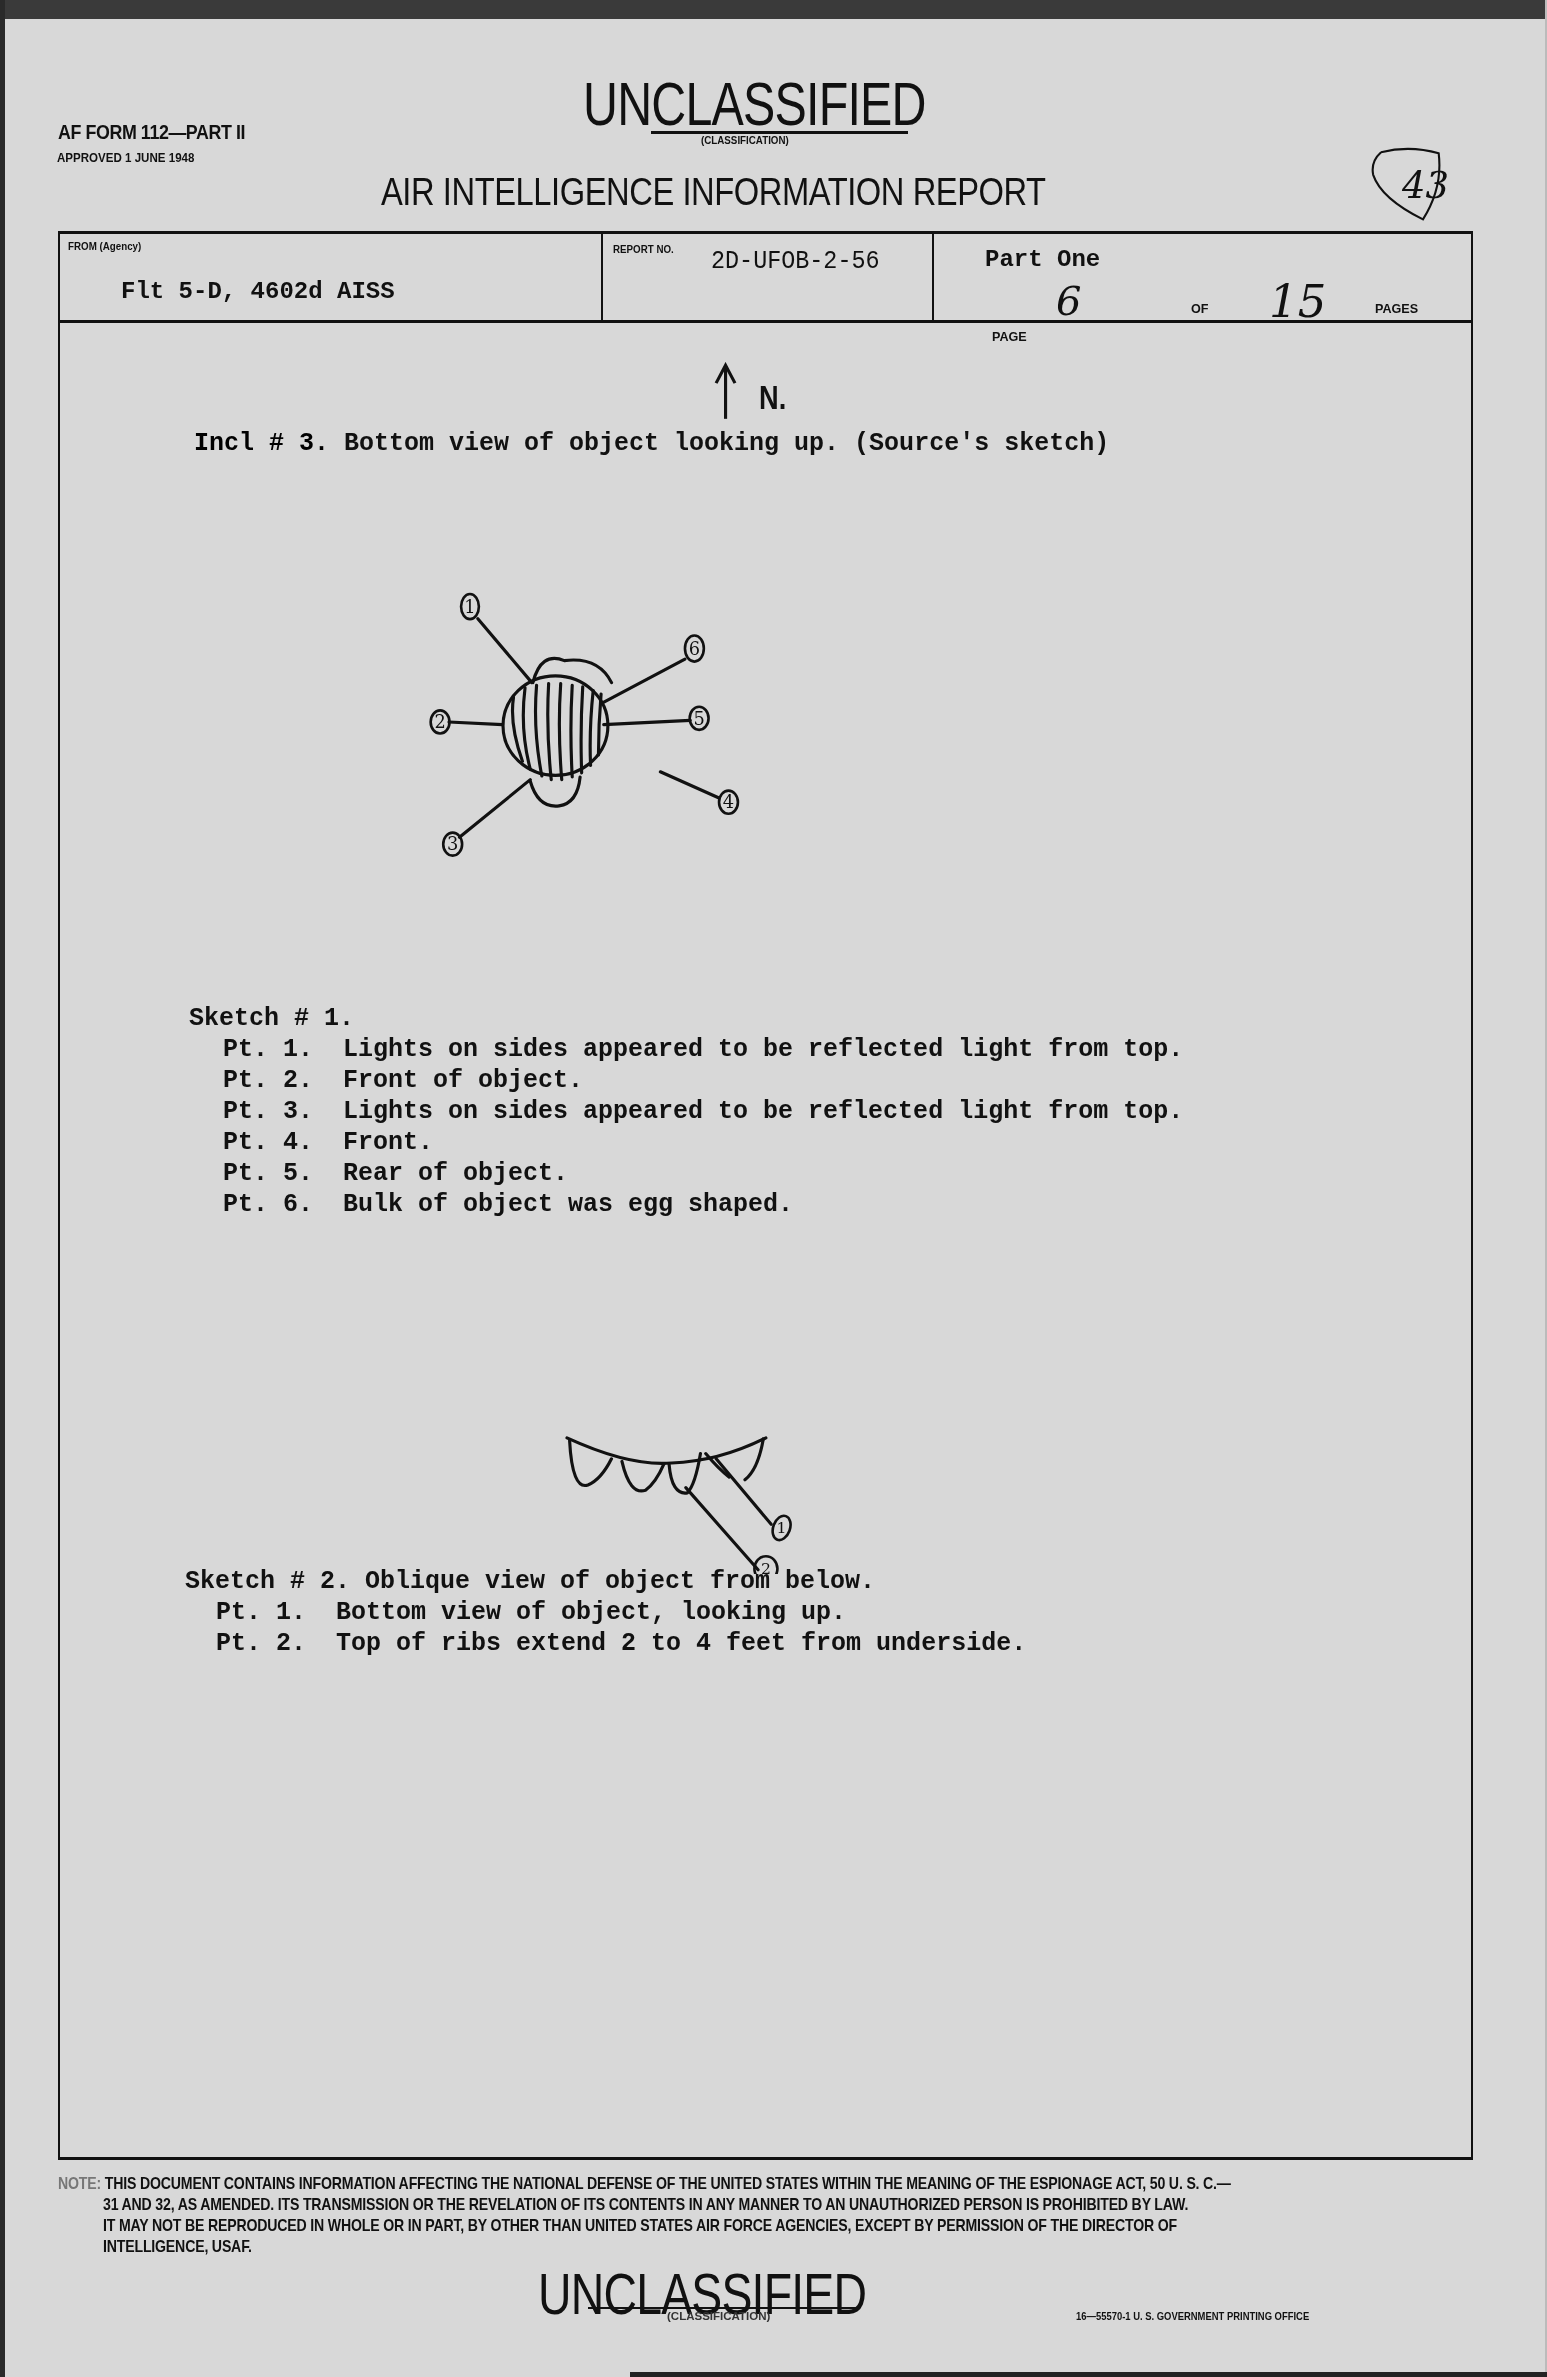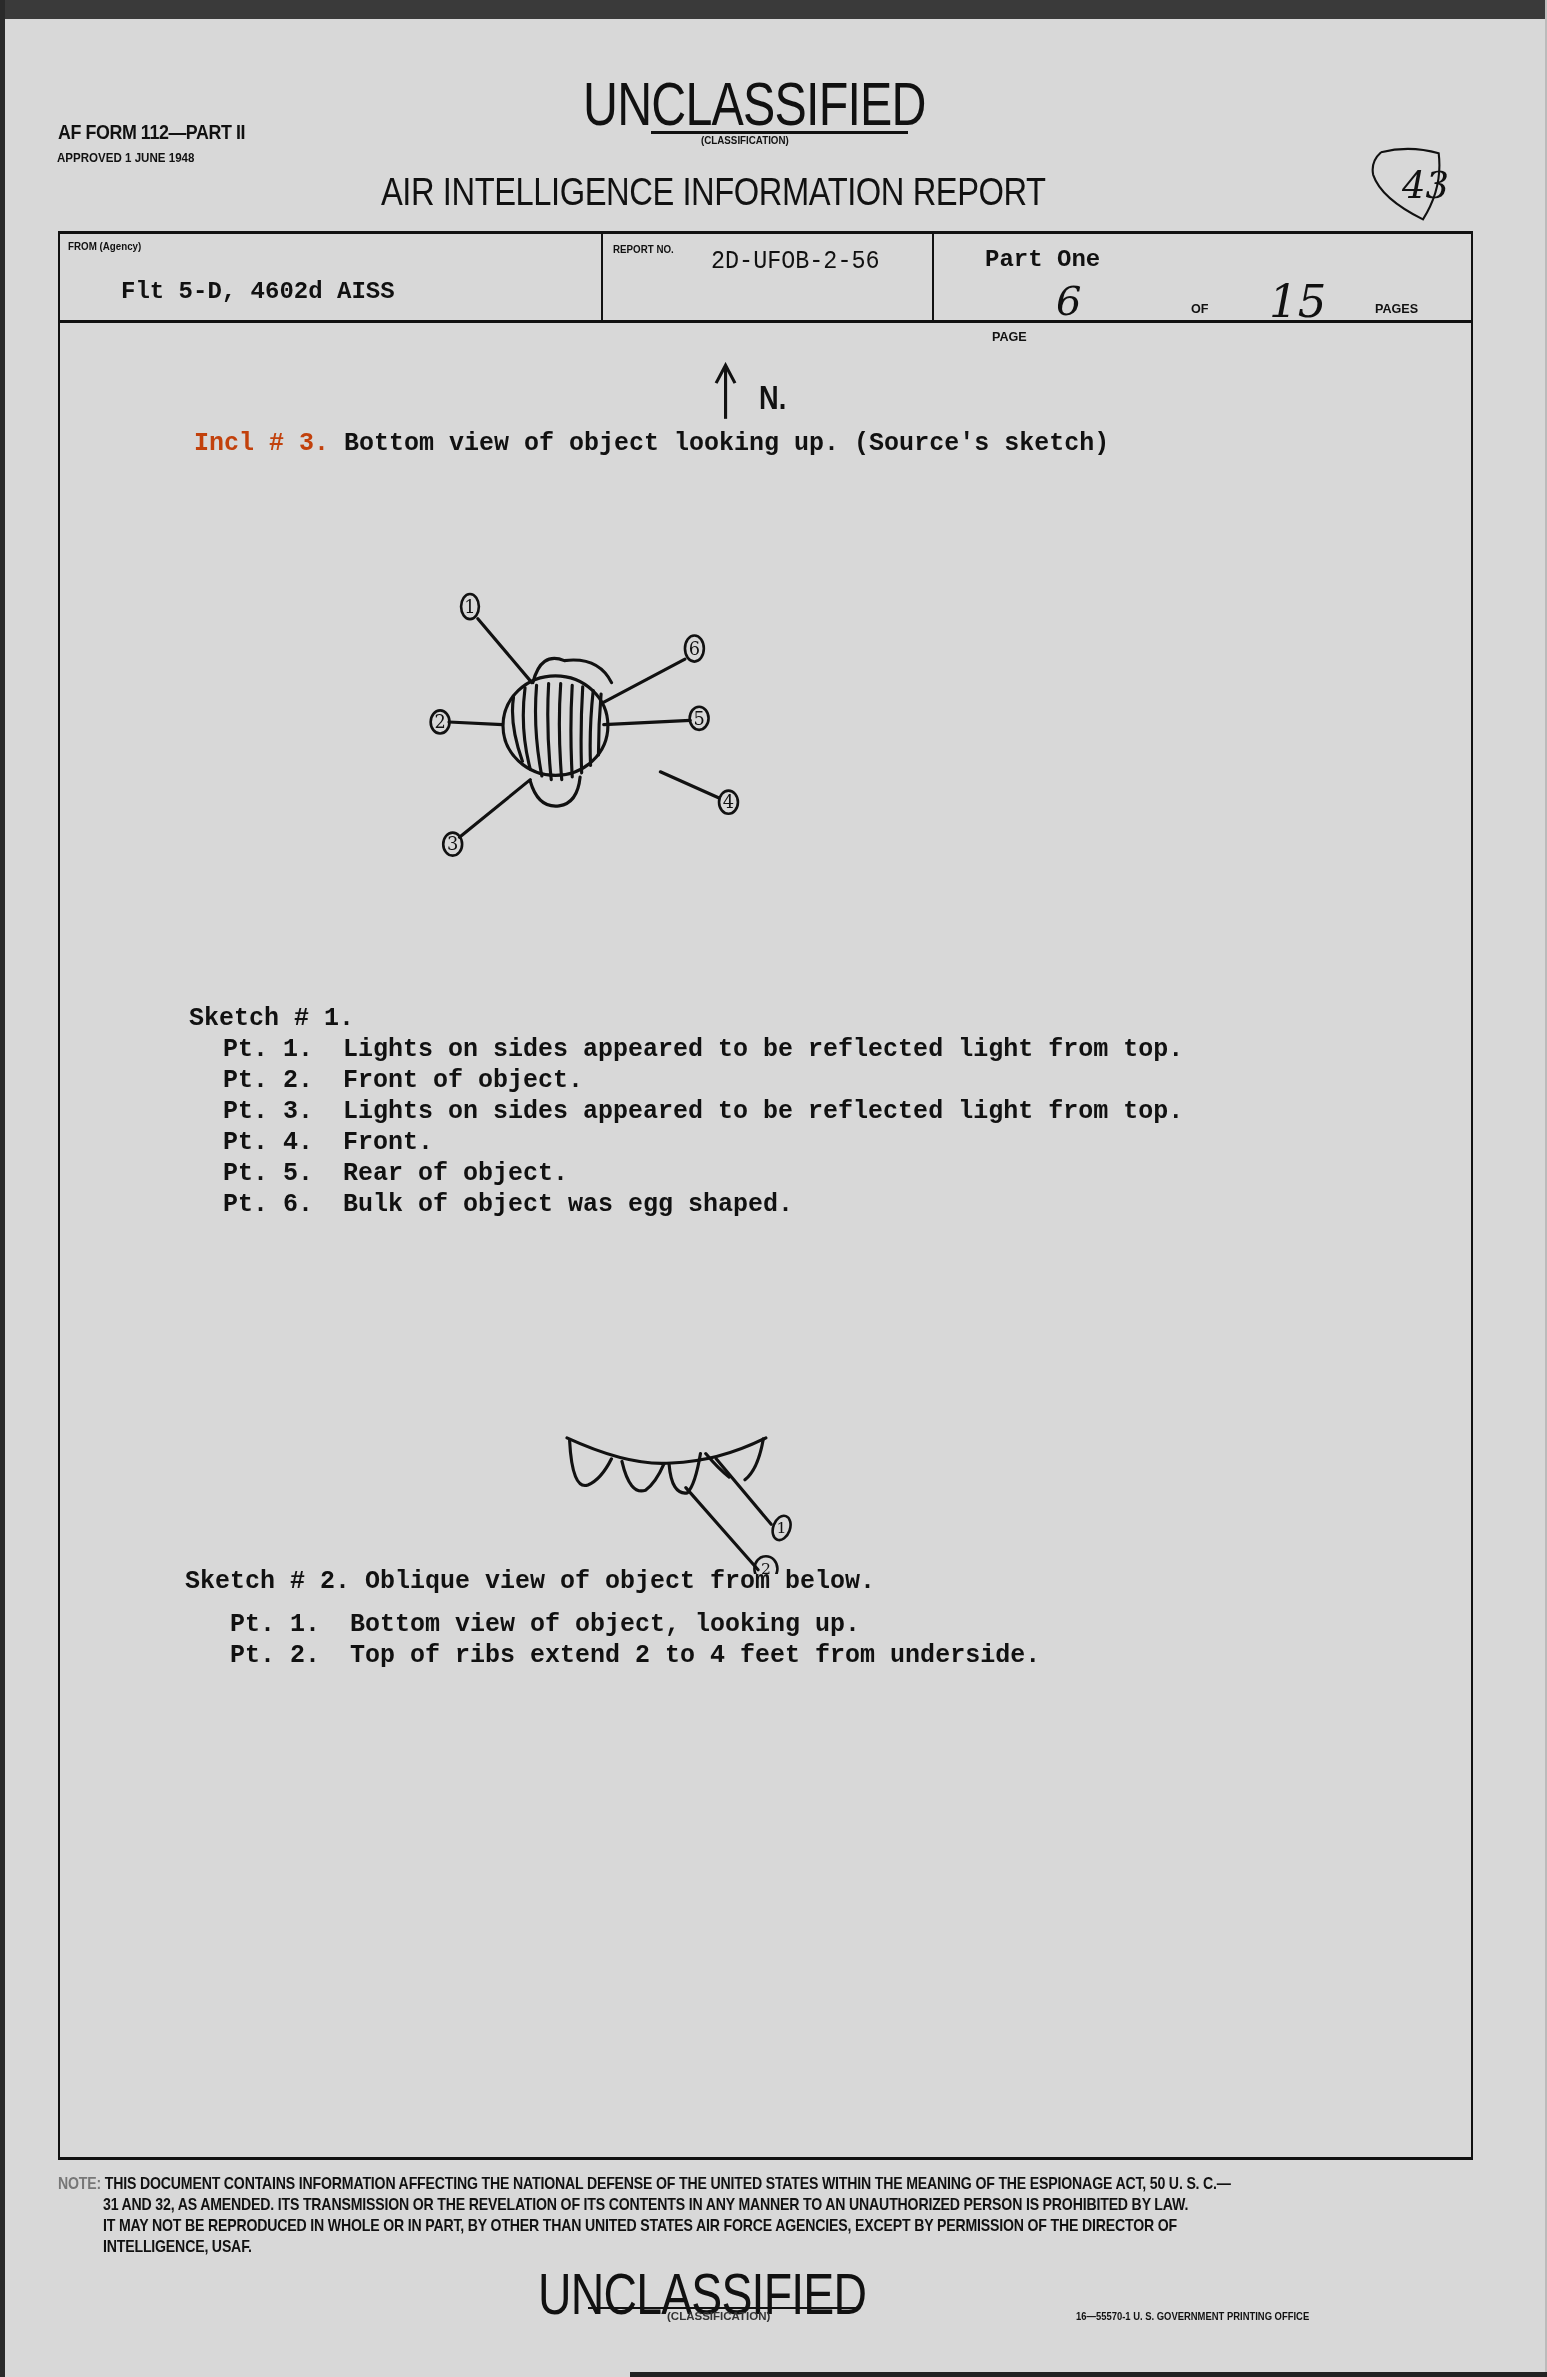--- a/index.html
+++ b/index.html
@@ -37,29 +37,29 @@
   .lbl-page { position:absolute; left:992px; top:302px; font-size:12.6px; font-weight:bold;margin-top:28px; }
   .val-page { position:absolute; left:1056px; top:281px; font-family:"DejaVu Serif", serif; font-style:italic; font-size:40px; line-height:1; }
   .lbl-of { position:absolute; left:1191px; top:302px; font-size:12.6px; font-weight:bold; }
   .val-of { position:absolute; left:1234px; top:279px; font-family:"DejaVu Serif", serif; font-style:italic; font-size:45px; line-height:1;margin-left:35px; }
   .lbl-pages { position:absolute; left:1375px; top:302px; font-size:12.6px; font-weight:bold; }
 
   .mono { font-family:"Liberation Mono", monospace; font-weight:bold; font-size:25px; white-space:pre; position:absolute; }
   .north { position:absolute; left:714px; top:362px; }
   .north-lbl { position:absolute; left:759px; top:378px; font-size:34px; font-weight:bold; font-family:"Liberation Sans", sans-serif; transform:scaleX(.8); transform-origin:left; }
   .incl { left:194px; top:429px; }
-  .incl-faint { color:#c2410c; }
+  .incl-faint { color:#000000; }
 
   .sketch1 { position:absolute; left:420px; top:583px; width:682px; height:409px; }
   .sketch2 { position:absolute; left:551px; top:1396px; width:367px; height:178px; }
 
   .s1-title { left:189px; top:1004px; }
   .s1-item { left:223px; }
   .s2-title { left:185px; top:1567px; }
-  .s2-item { left:230px;margin-top:12px; }
+  .s2-item { left:216px; }
 
   .note { position:absolute; left:58px; top:2173px; width:1417px; font-size:15.7px; font-weight:bold; line-height:21px; transform:scaleX(.9); transform-origin:left; letter-spacing:-0.2px; }
   .note .nlbl { color:#777; }
 
   .classif-bot { position:absolute; left:538px; top:2265px; font-size:58px; letter-spacing:-1px; transform:scaleX(.8); transform-origin:left; line-height:1; }
   .classif-bot-line { position:absolute; left:588px; top:2307px; width:268px; height:2.1px; background:#111; }
   .classif-bot-cap { position:absolute; left:667px; top:2310px; font-size:11.5px; font-weight:bold; color:#333; }
   .gpo { position:absolute; left:1076px; top:2310px; font-size:11.5px; font-weight:bold; transform:scaleX(.82); transform-origin:left; }
 </style>
 </head>

